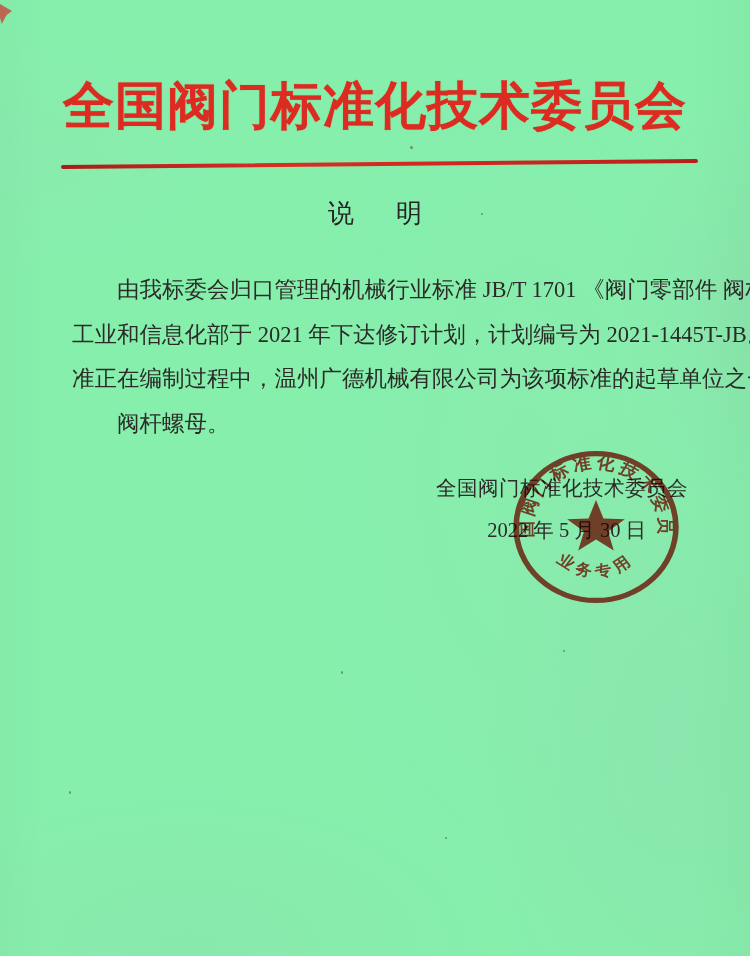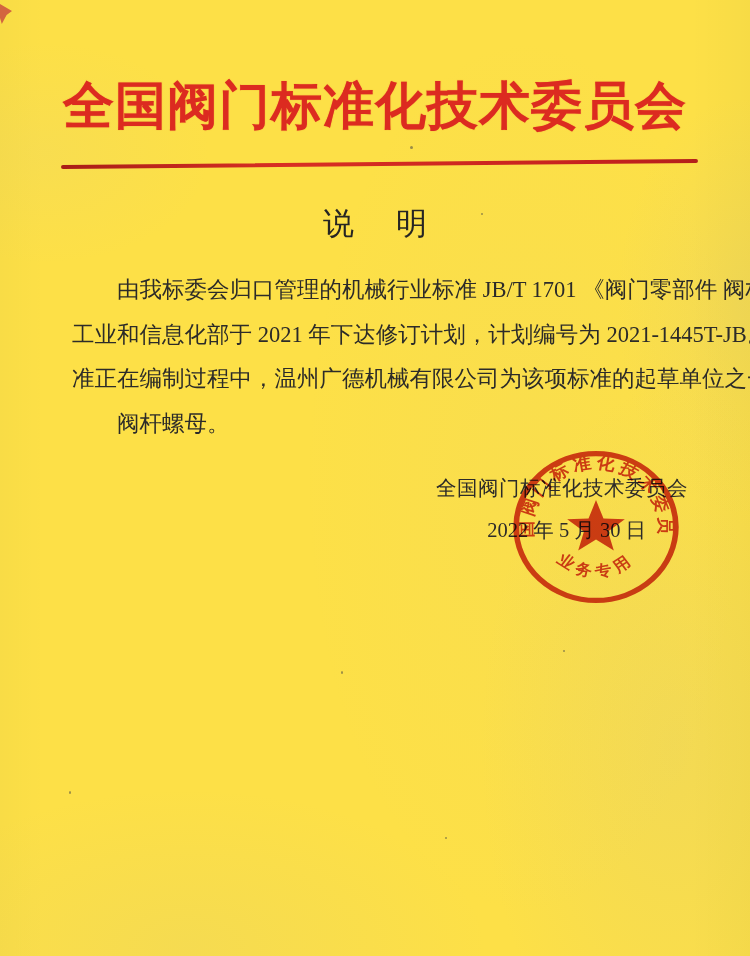--- a/index.html
+++ b/index.html
@@ -5,21 +5,21 @@
   :root{
     --red-title:#dc2b20;
     --red-line:#c3201b;
     --red-stamp:#cd372c;
     --ink:#2e2d2b;
   }
   html,body{margin:0;padding:0;background:#ffffff;}
   .page{
     position:relative;
     width:750px;height:956px;
-    background:#fde047;
+    background:#86efac;
     overflow:hidden;
     font-family:"Liberation Serif","DejaVu Serif",serif;
     color:var(--ink);
   }
   
   .scan-texture{
     position:absolute;inset:0;pointer-events:none;
     background:
       radial-gradient(ellipse 280px 520px at 90% 78%, rgba(168,168,176,0.12), transparent 70%),
       radial-gradient(ellipse 180px 300px at 99% 32%, rgba(168,168,176,0.12), transparent 70%),
@@ -42,23 +42,23 @@
     text-shadow:0 0 1px rgba(220,43,32,.5);
     white-space:nowrap;
   }
   .red-rule{
     position:absolute;left:61px;top:162px;width:637px;height:4px;
     background:linear-gradient(90deg,#a81d16,#d92f23 35%,#c5221e 85%,#b3201a);
     border-radius:2px;
     transform:rotate(-0.55deg);
   }
   .doc-title{
-    position:absolute;left:0;right:0;top:196px;margin:7px;
+    position:absolute;left:0;right:0;top:196px;margin:0;
     text-align:center;font-weight:500;
-    font-size:31px;color:#262523;
+    font-size:26px;color:#262523;
   }
   .doc-title .spread{
     display:inline-block;
     letter-spacing:42px;margin-right:-42px;
   }
   .body-text{
     position:absolute;left:72px;right:54px;top:268px;
     font-size:22.5px;color:#2c2b29;
   }
   .body-line{

